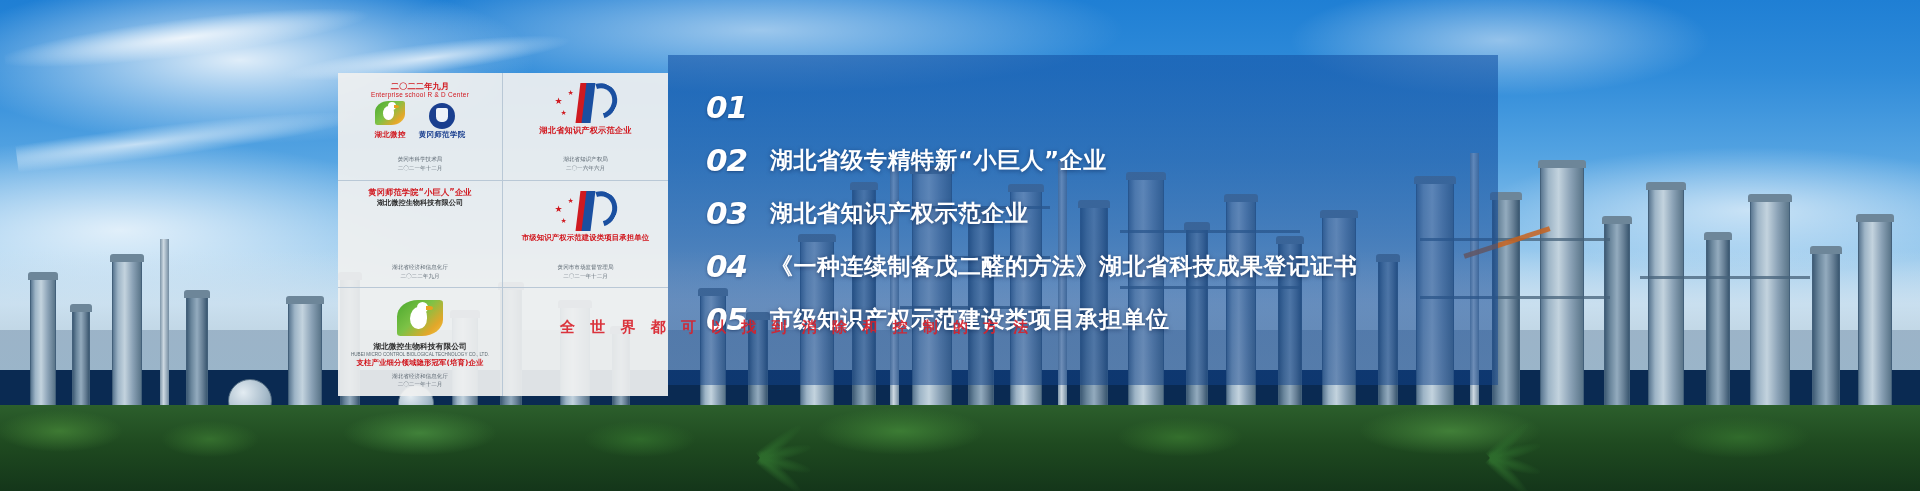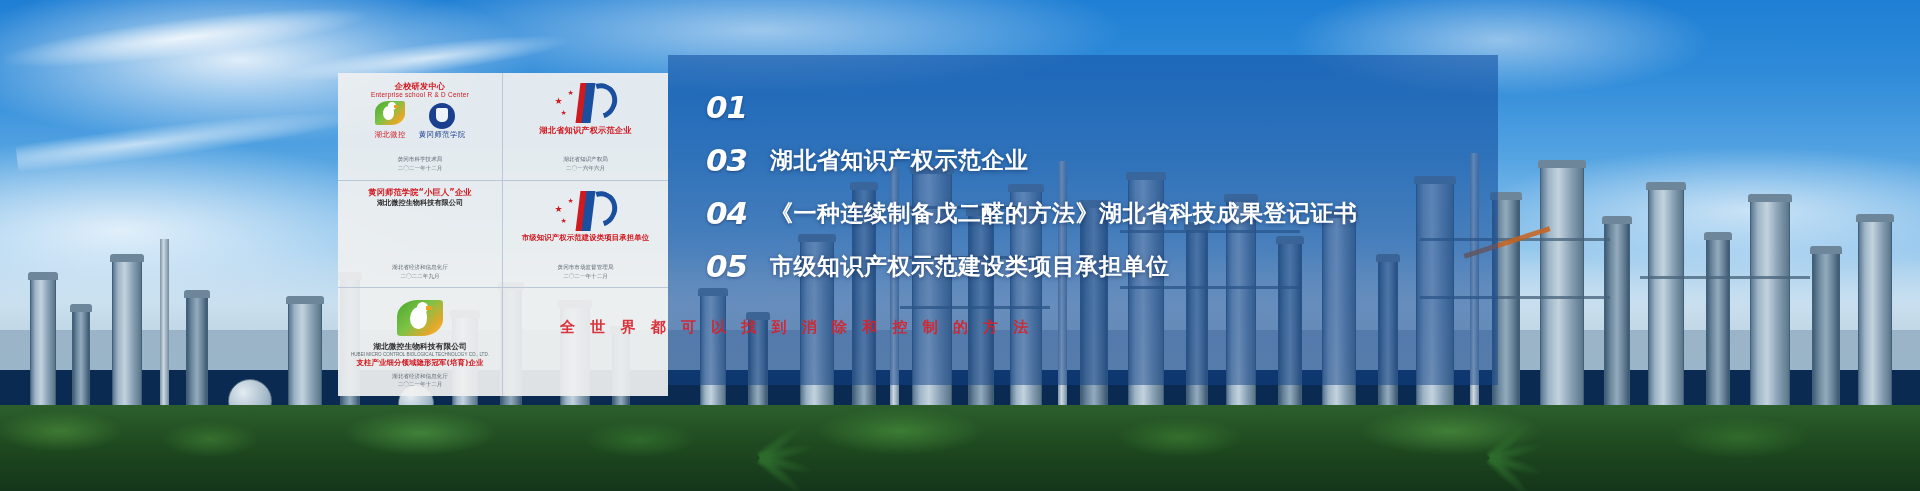--- a/index.html
+++ b/index.html
@@ -223,21 +223,21 @@
     background: #e8a21f; border-radius: 0 50% 50% 0;
   }
 
   .logo-shield { width: 26px; height: 26px; border-radius: 50%;
     background: #1a3f8f; position: relative; }
   .logo-shield:before {
     content: ""; position: absolute; left: 7px; top: 5px; width: 12px; height: 14px;
     background: #eef3fa; border-radius: 2px 2px 40% 40%;
   }
   .hb-badge {
-    font-family: "DejaVu Sans", sans-serif; font-size: 7.5px; font-weight: normal;
+    font-family: "DejaVu Sans", sans-serif; font-size: 7.5px; font-weight: bold;
     color: #d1141b; letter-spacing: .3px; margin-top: 1px;
   }
   .hb-badge.blue { color: #1a3f8f; }
   .row-logos { display: flex; align-items: flex-end; gap: 13px; }
   .logo-col { display: flex; flex-direction: column; align-items: center; }
 
   
   #list-panel {
     position: absolute; left: 668px; top: 55px;
     width: 830px; height: 330px;
@@ -345,21 +345,21 @@
       <i style="transform:rotate(16deg)"></i>
         <i style="transform:rotate(44deg)"></i>
     </span>
   </div>
 </div>
 
 <div id="cert-panel">
 
 
   <div class="cert-cell">
-    <div class="cert-title sz9" style="margin-top:2px">企校研发中心</div>
+    <div class="cert-title sz9" style="margin-top:2px">二〇二二年九月</div>
     <div class="cert-eng">Enterprise school  R &amp; D Center</div>
     <div class="row-logos" style="margin-top:3px">
       <div class="logo-col">
         <span>
           <span class="logo-duck" style="width:30px;height:24px;display:inline-block">
             <span class="leaf"></span><span class="body" style="left:8px;top:5px;width:11px;height:14px"></span>
             <span class="head" style="left:13px;top:1px;width:8px;height:8px"></span>
             <span class="beak" style="left:19px;top:4px;width:5px;height:3px"></span>
           </span>
         </span>
@@ -428,20 +428,24 @@
     <div class="cert-caption" style="white-space:pre-line">湖北省经济和信息化厅
 二〇二一年十二月</div>
   </div>
 </div>
 
 <div id="list-panel">
   <div class="li">
     <span class="li-num">01</span>
   </div>
   <div class="li">
+    <span class="li-num">02</span>
+    <span class="li-text">湖北省级专精特新“小巨人”企业</span>
+  </div>
+  <div class="li">
     <span class="li-num">03</span>
     <span class="li-text">湖北省知识产权示范企业</span>
   </div>
   <div class="li">
     <span class="li-num">04</span>
     <span class="li-text">《一种连续制备戊二醛的方法》湖北省科技成果登记证书</span>
   </div>
   <div class="li">
     <span class="li-num">05</span>
     <span class="li-text">市级知识产权示范建设类项目承担单位</span>

